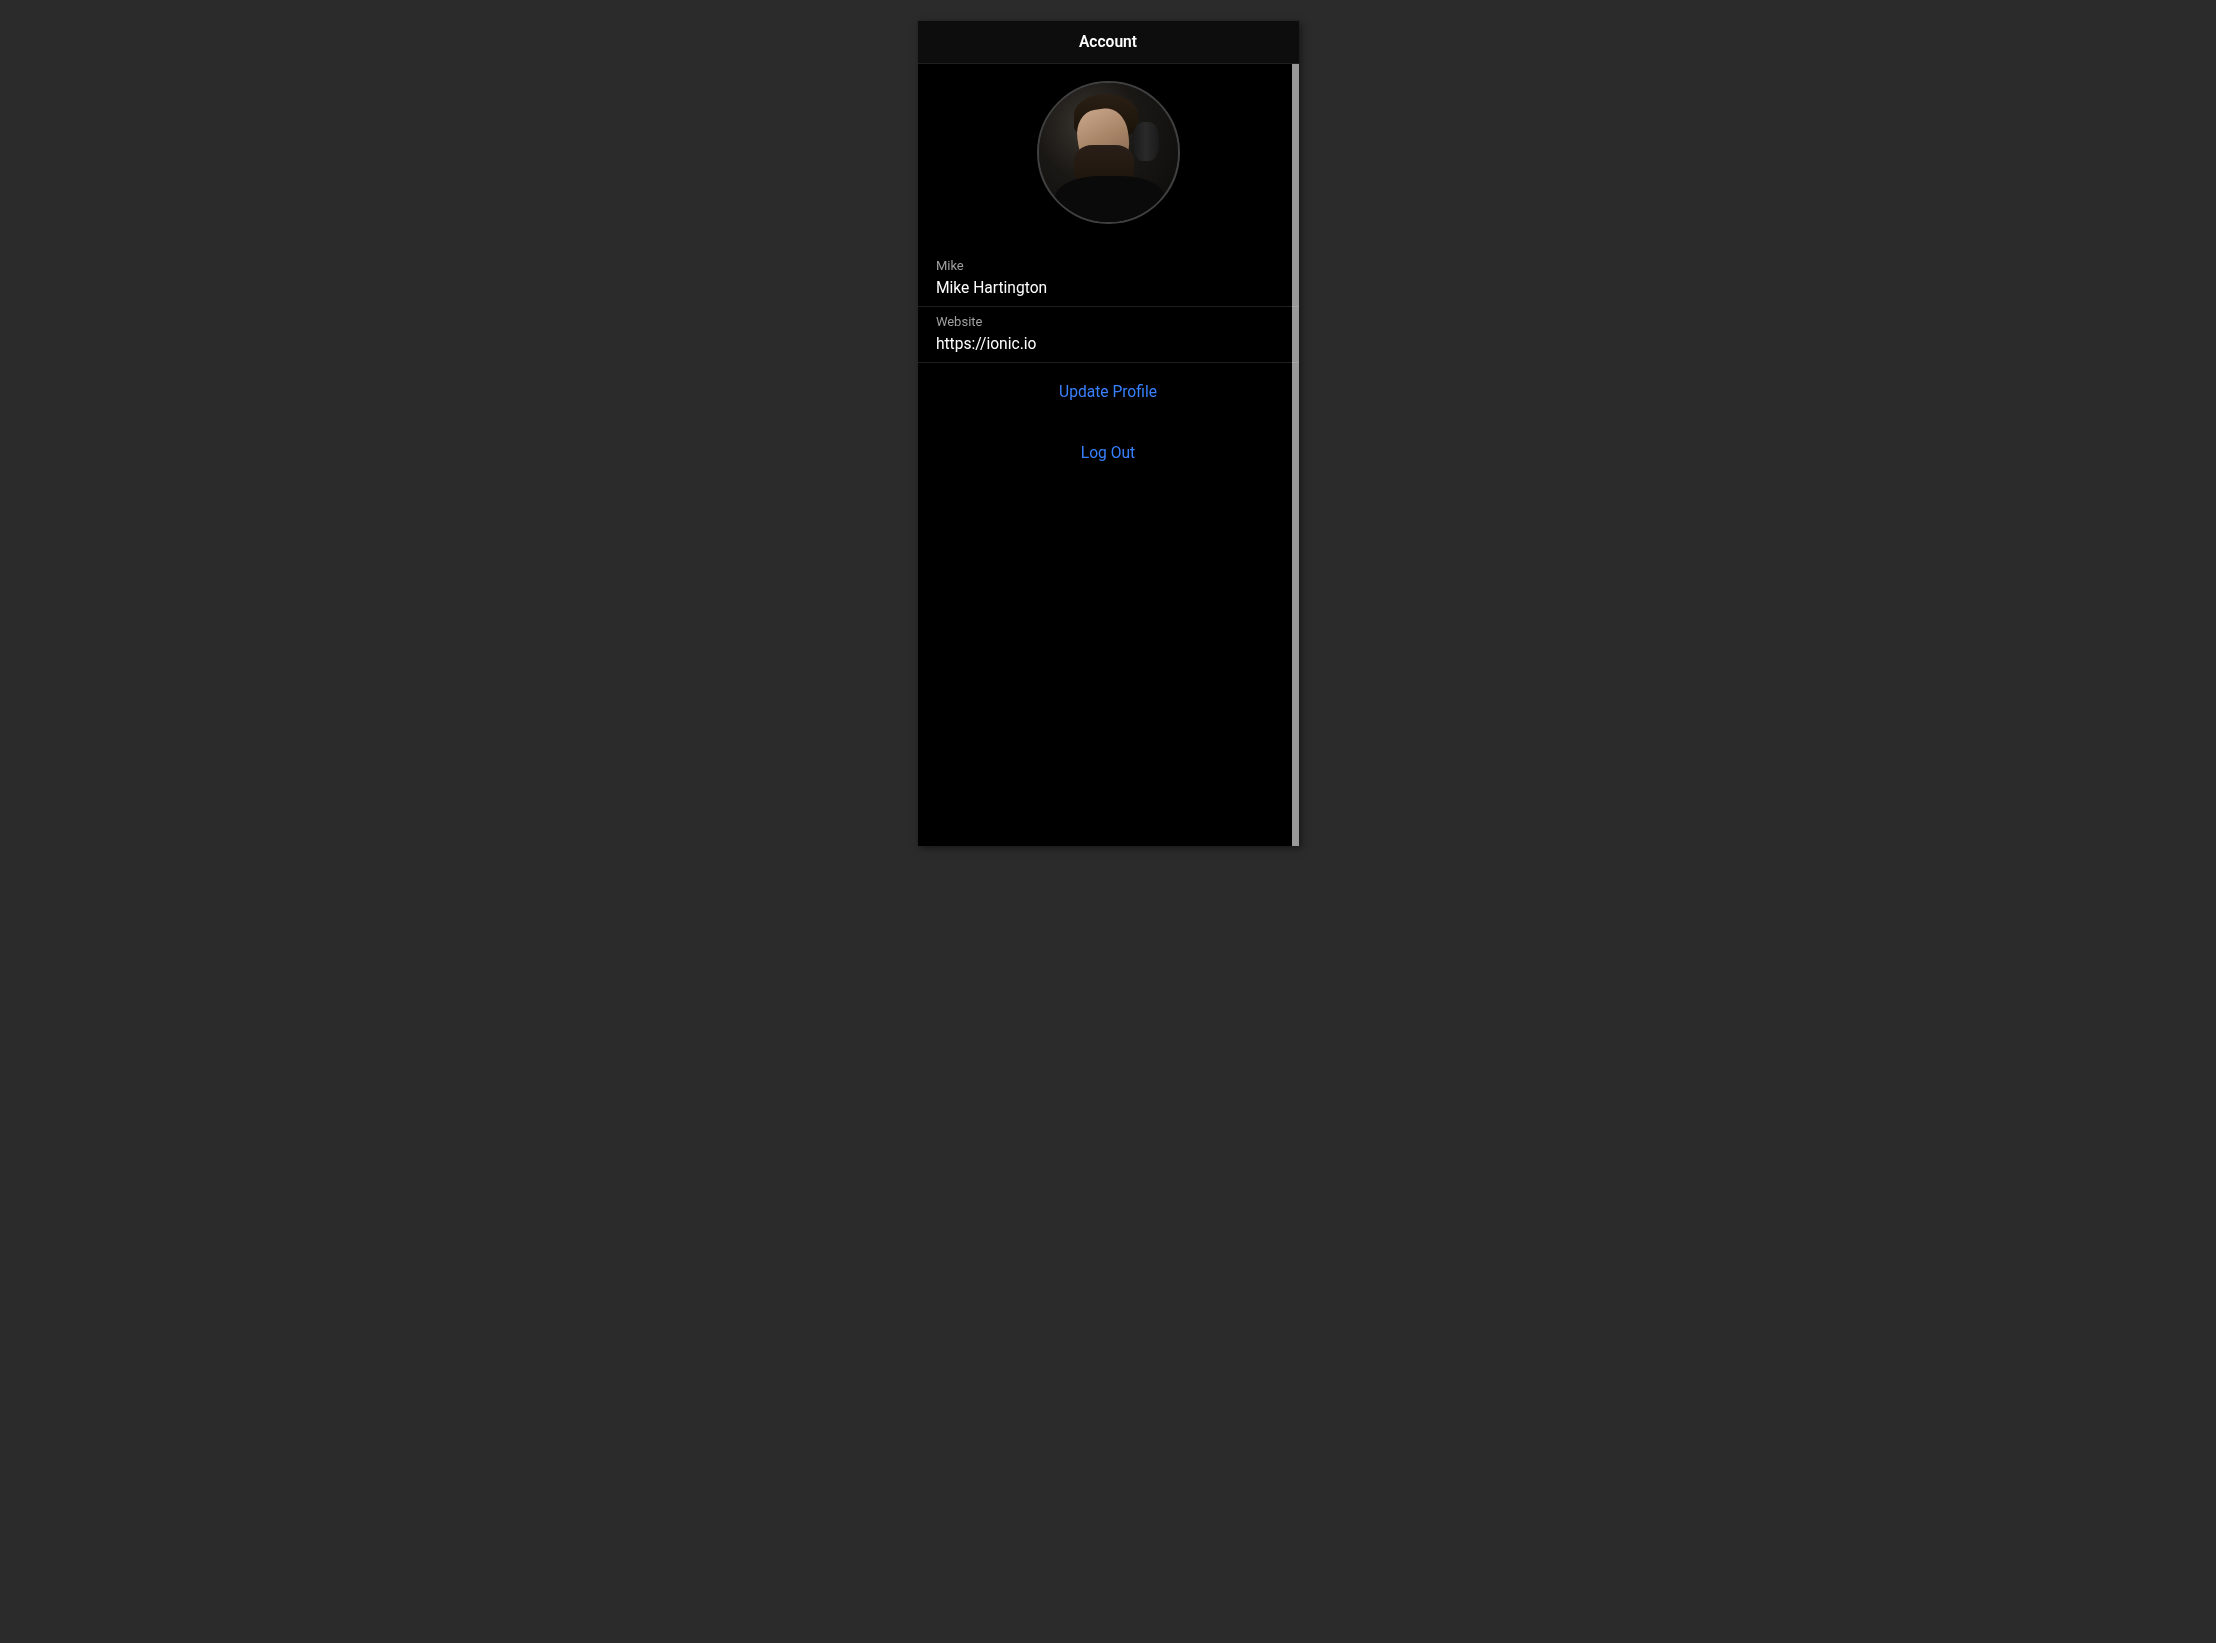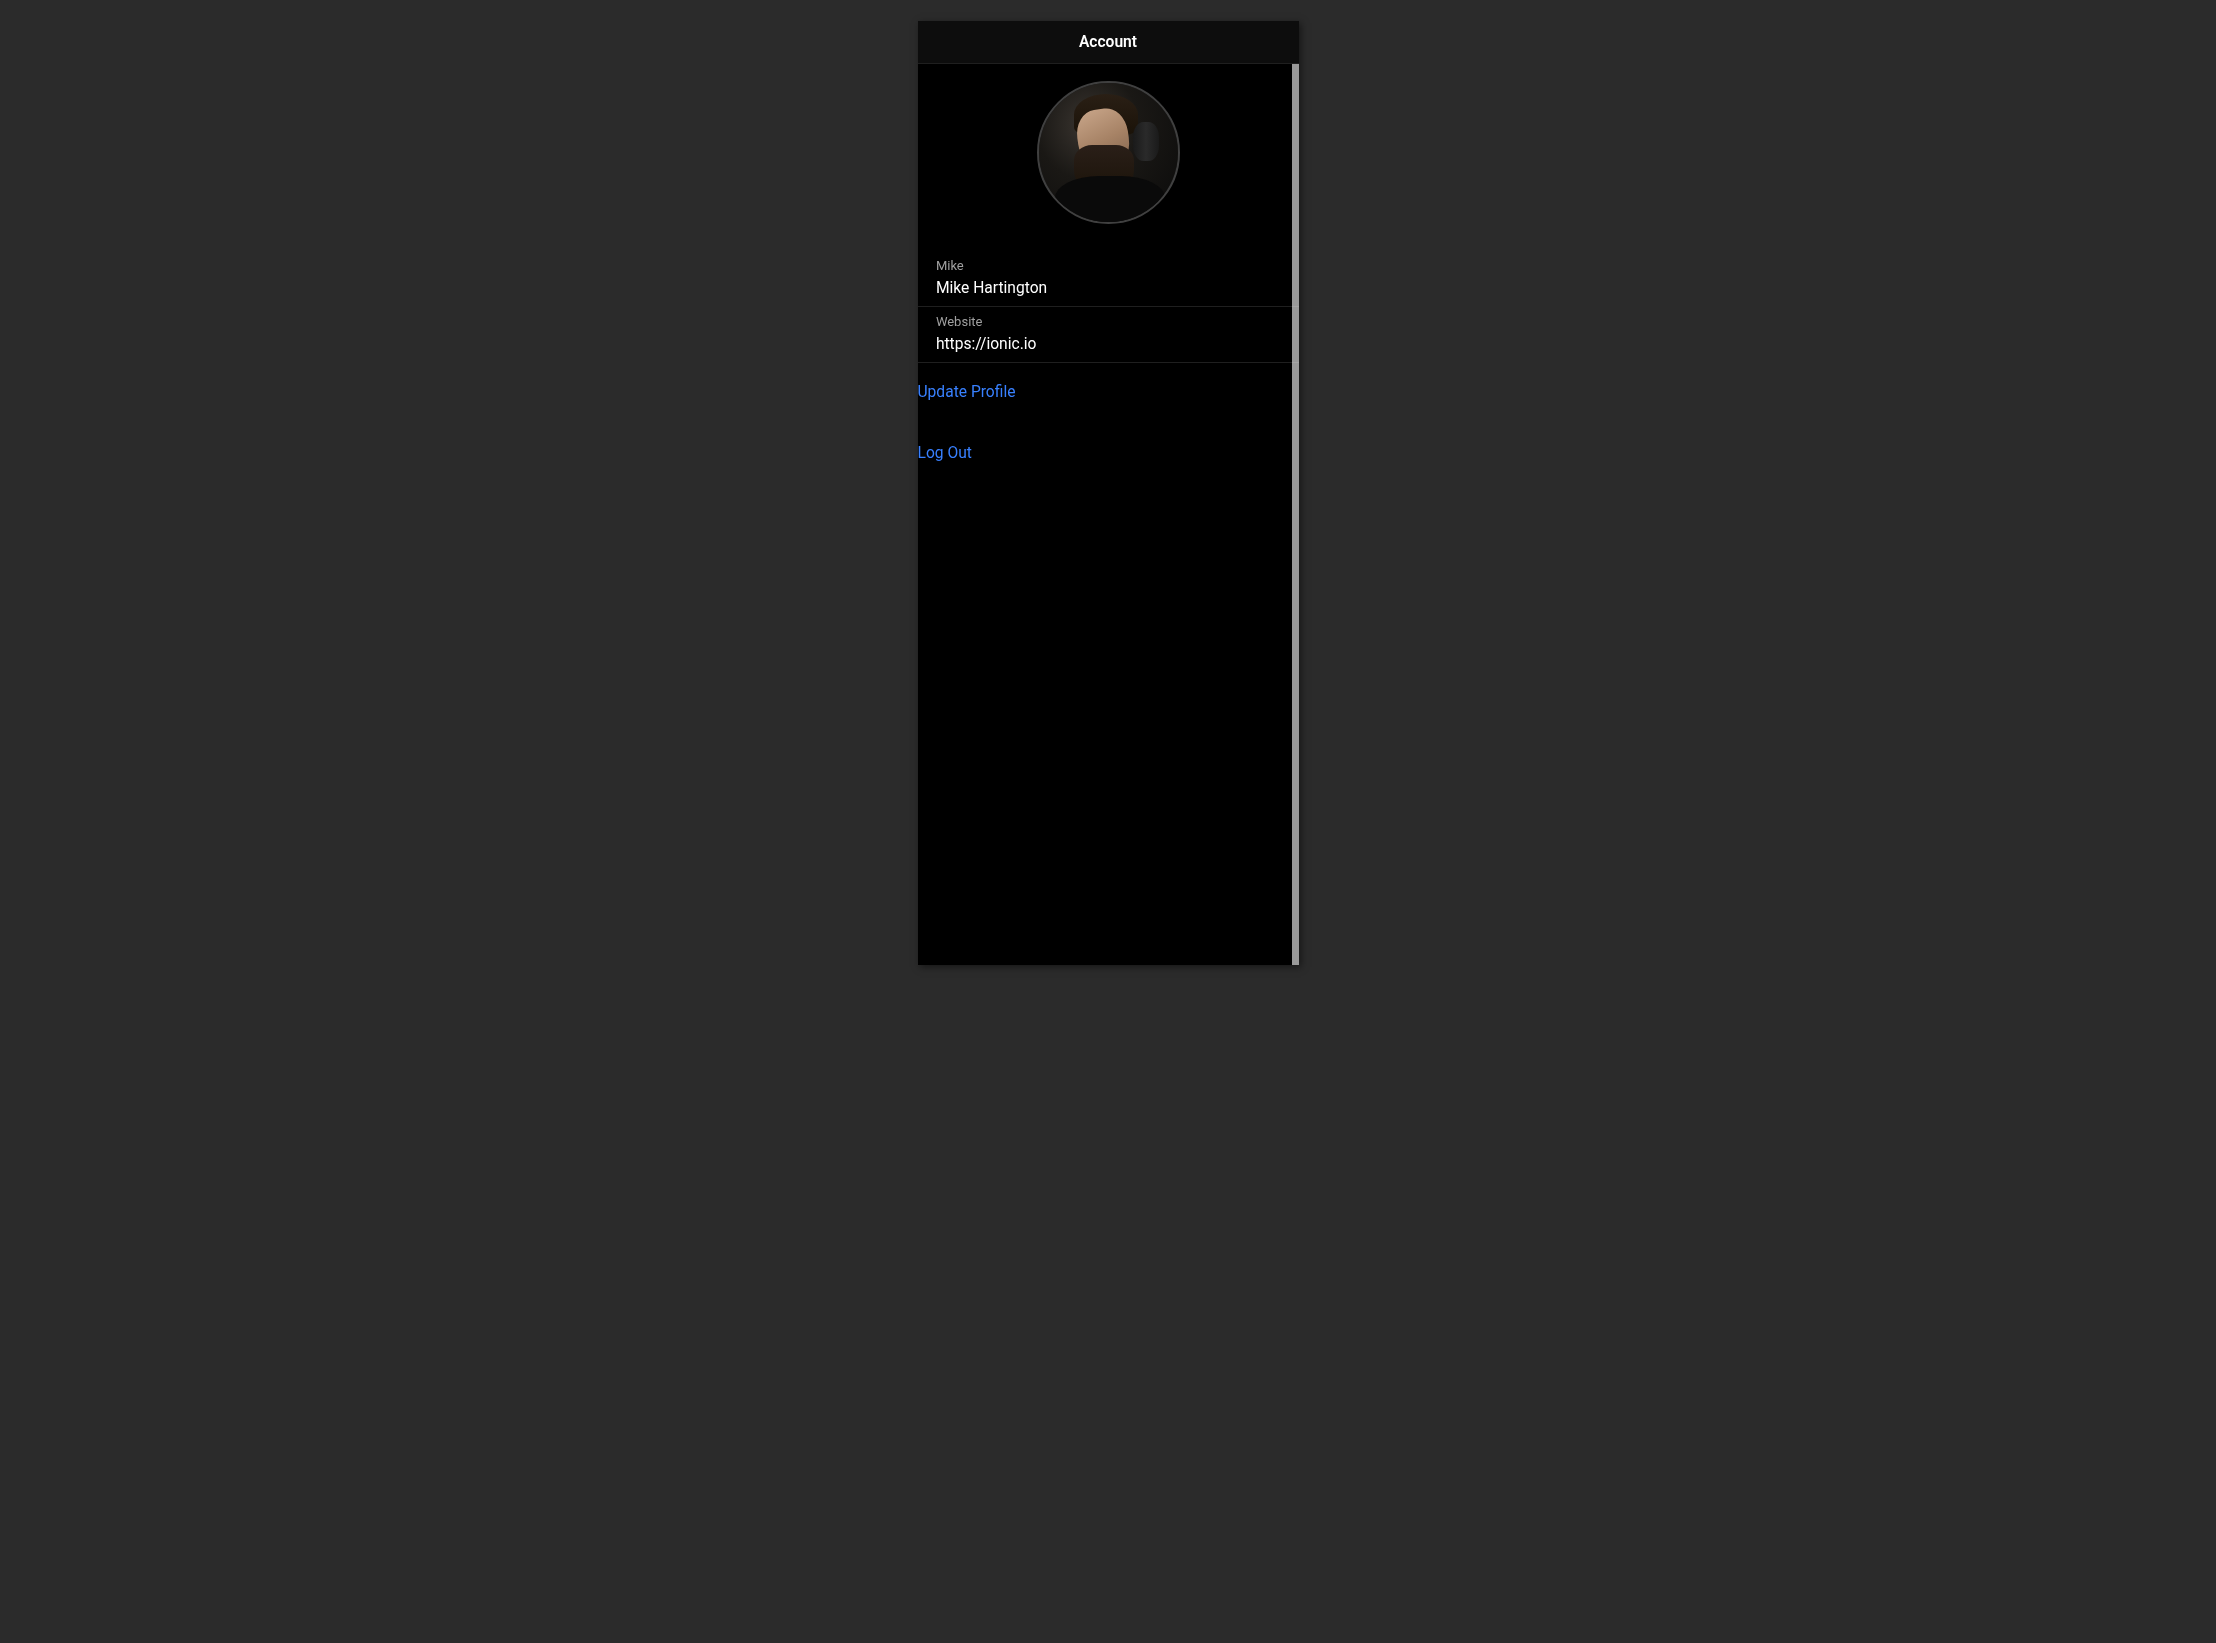--- a/index.html
+++ b/index.html
@@ -13,21 +13,21 @@
       font-family: -apple-system, BlinkMacSystemFont, "Segoe UI", Roboto, Helvetica, Arial, sans-serif;
       display: flex;
       justify-content: center;
       align-items: flex-start;
       min-height: 100vh;
       padding: 21px 0;
     }
     
     .phone-container {
       width: 381px;
-      height: 944px;
+      height: 825px;
       background-color: #000000;
       position: relative;
       box-shadow: 1.8px 1.8px 7.3px rgba(0,0,0,0.5);
       display: flex;
       flex-direction: column;
     }
     
     .header {
       background-color: #0d0d0d;
       height: 43px;
@@ -159,22 +159,22 @@
     }
     
     .button-link {
       display: block;
       width: 100%;
       background: transparent;
       border: none;
       color: #3880ff;
       font-size: 15.6px;
       font-weight: 400;
-      text-align: left;
-      padding: 13px 0;
+      text-align: center;
+      padding: 13px 16px;
       cursor: pointer;
       font-family: inherit;
     }
     
     .button-link:first-of-type {
       margin-top: 7.3px;
     }
     
     .button-spacer {
       height: 16.5px;

